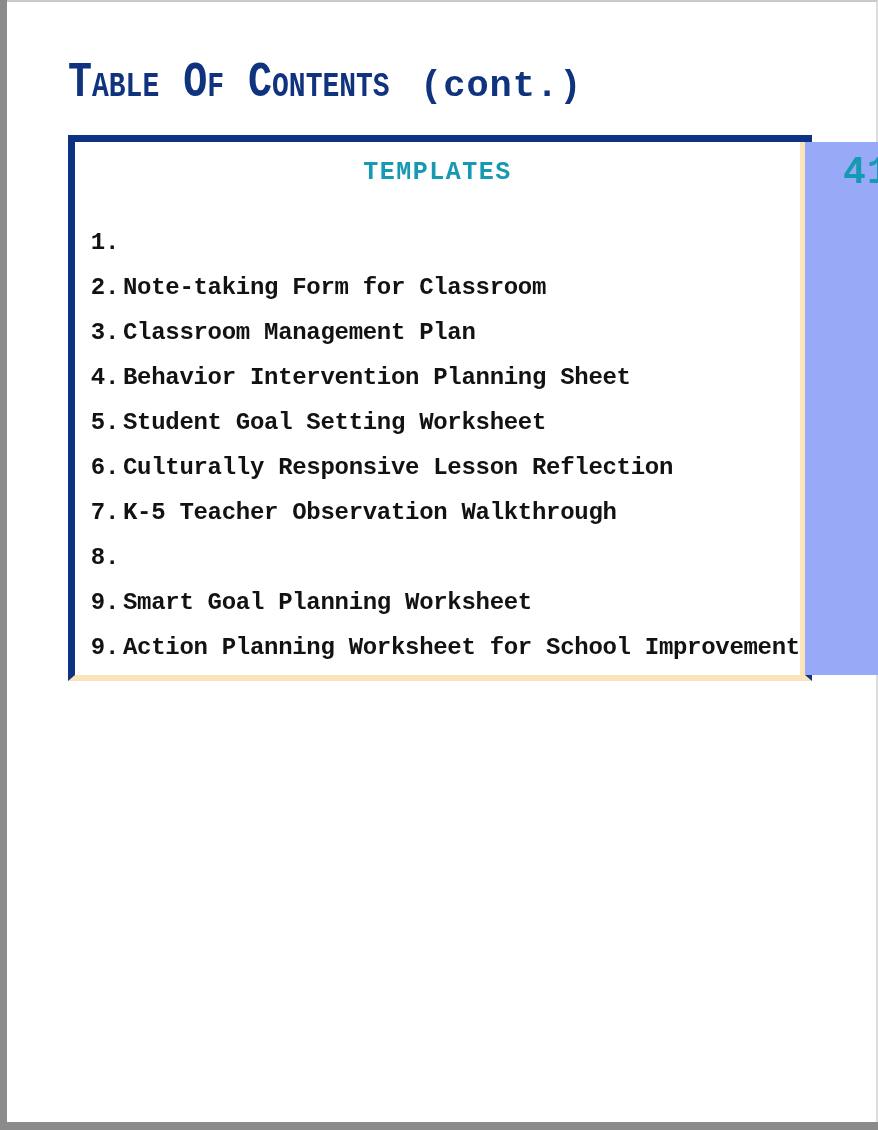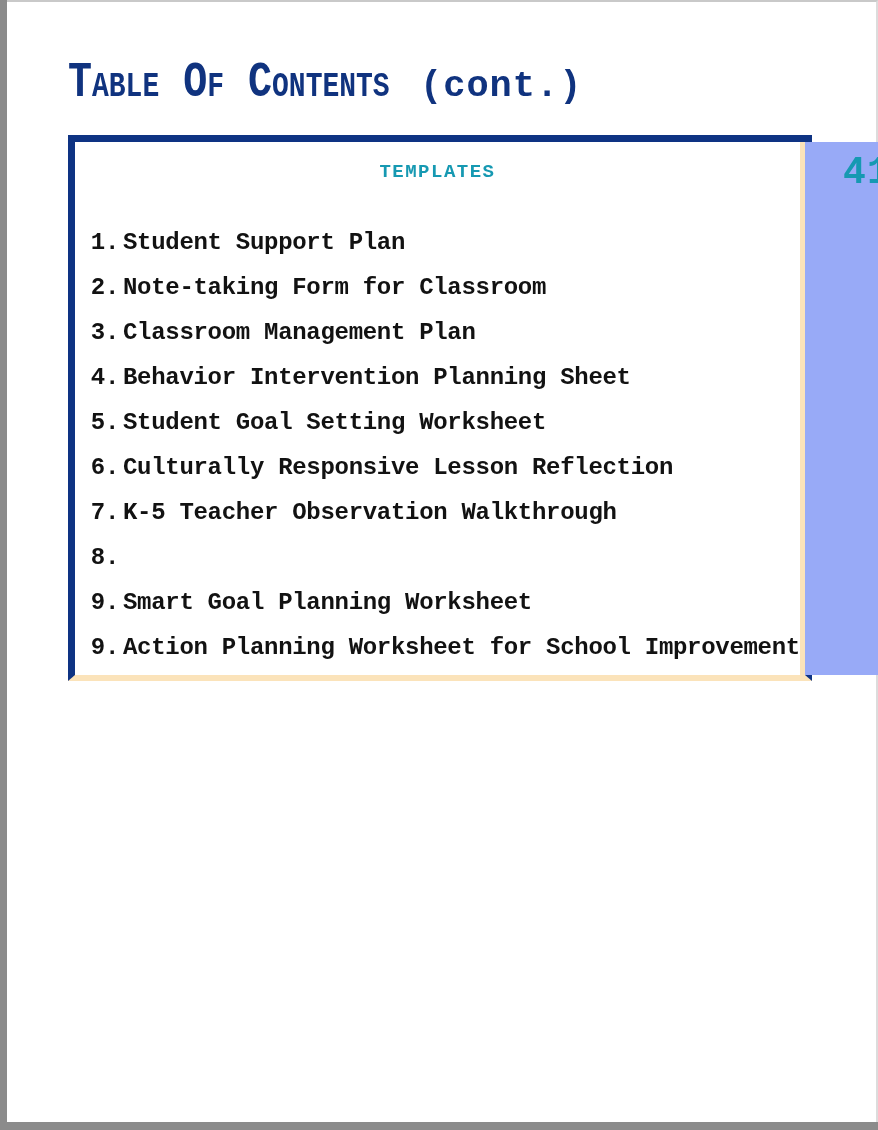--- a/index.html
+++ b/index.html
@@ -54,21 +54,21 @@
     display: flex;
     background: #ffffff;
   }
   .toc-main {
     flex: 1 1 auto;
     position: relative;
   }
   .toc-header {
     margin-top: 17px;
     text-align: center;
-    font-size: 19px;
+    font-size: 25px;
     font-weight: bold;
     letter-spacing: 1.5px;
     color: #1699b2;
     line-height: 27px;
   }
   .toc-list {
     list-style: none;
     margin-top: 34px;
   }
   .toc-item {
@@ -121,21 +121,20 @@
   </h1>
 
   <div class="toc-box">
 
     <div class="toc-main">
       <div class="toc-header">TEMPLATES</div>
 
       <ol class="toc-list">
         <li class="toc-item">
           <span class="num">1.</span>
-          <span class="label">Student Support Plan</span>
         </li>
         <li class="toc-item">
           <span class="num">2.</span>
           <span class="label">Note-taking Form for Classroom</span>
         </li>
         <li class="toc-item">
           <span class="num">3.</span>
           <span class="label">Classroom Management Plan</span>
         </li>
         <li class="toc-item">

